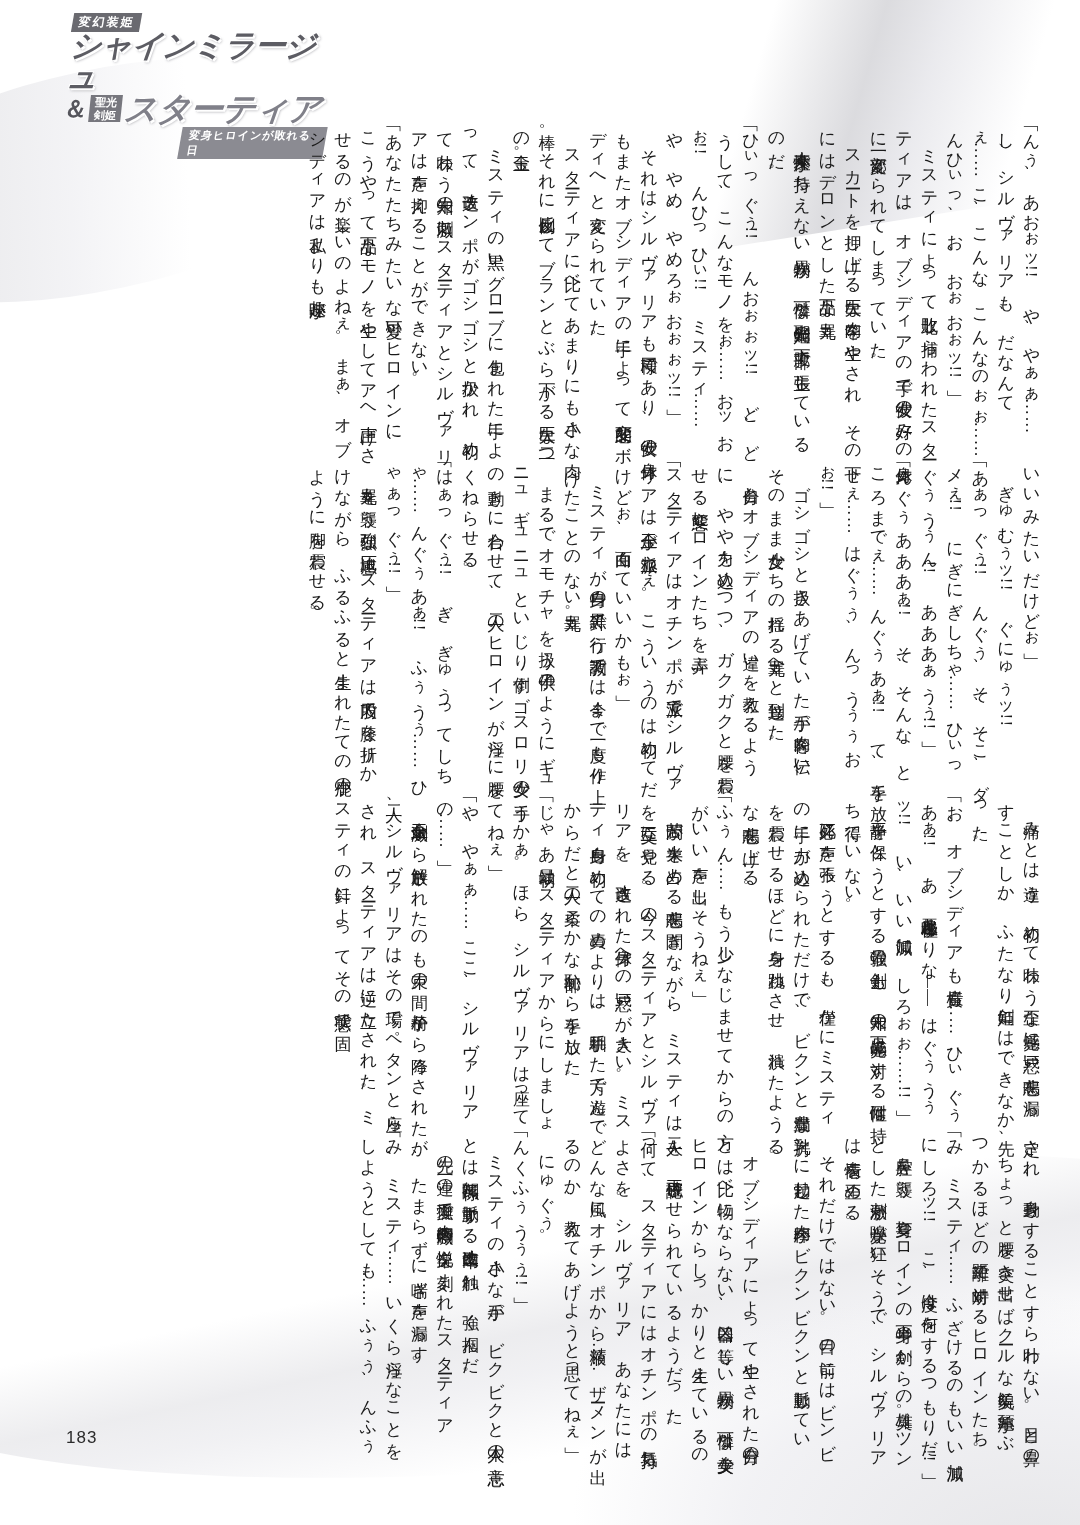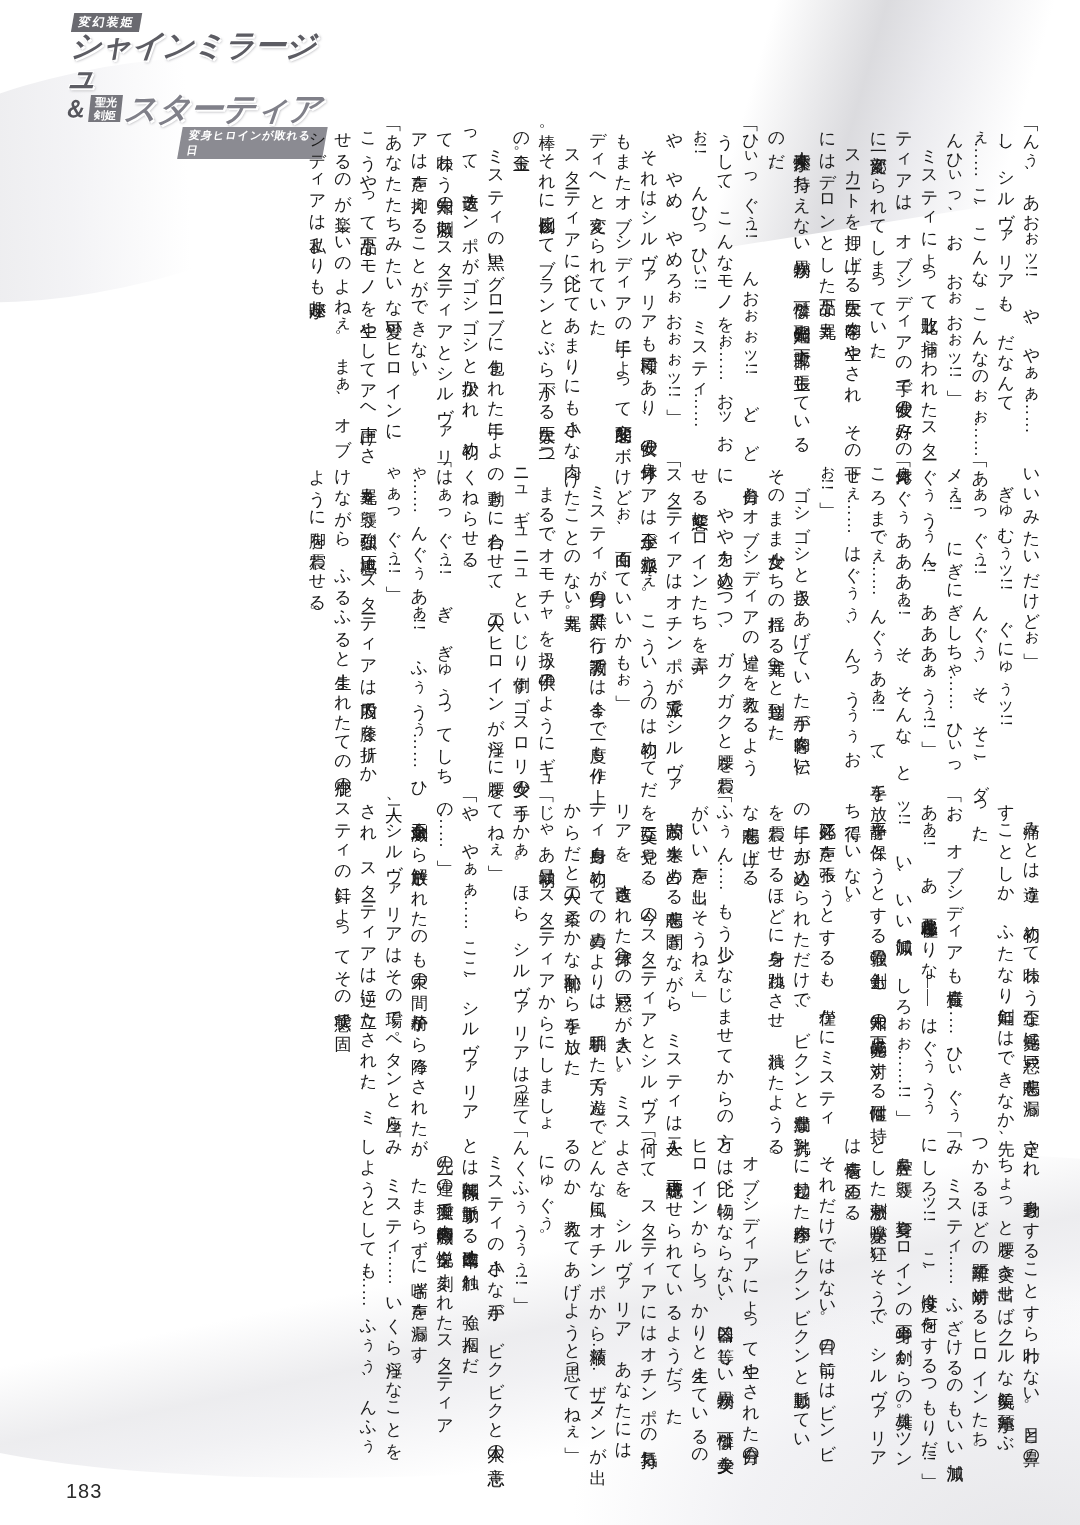--- a/index.html
+++ b/index.html
@@ -72,23 +72,23 @@
     text-align:left;
   }
   .band p{margin:0;padding:0;}
   .band p.indent{text-indent:1em;}
   #band0{top:121px;}
   #band1{top:457px;}
   #band2{top:792px;}
   #band3{top:1127px;}
   
   .page-number{
-    position:absolute;left:66px;top:1480px;
+    position:absolute;left:66px;top:1428px;
     font-family:"Liberation Sans","DejaVu Sans",sans-serif;
-    font-size:20px;color:#2b2b2b;letter-spacing:1px;
+    font-size:17px;color:#2b2b2b;letter-spacing:1px;
   }
 </style>
 </head>
 <body>
 
 <div class="swoosh sw-topright"></div>
 <div class="swoosh sw-topleft"></div>
 <div class="swoosh sw-bottom"></div>
 <div class="swoosh sw-bottomright"></div>
 

